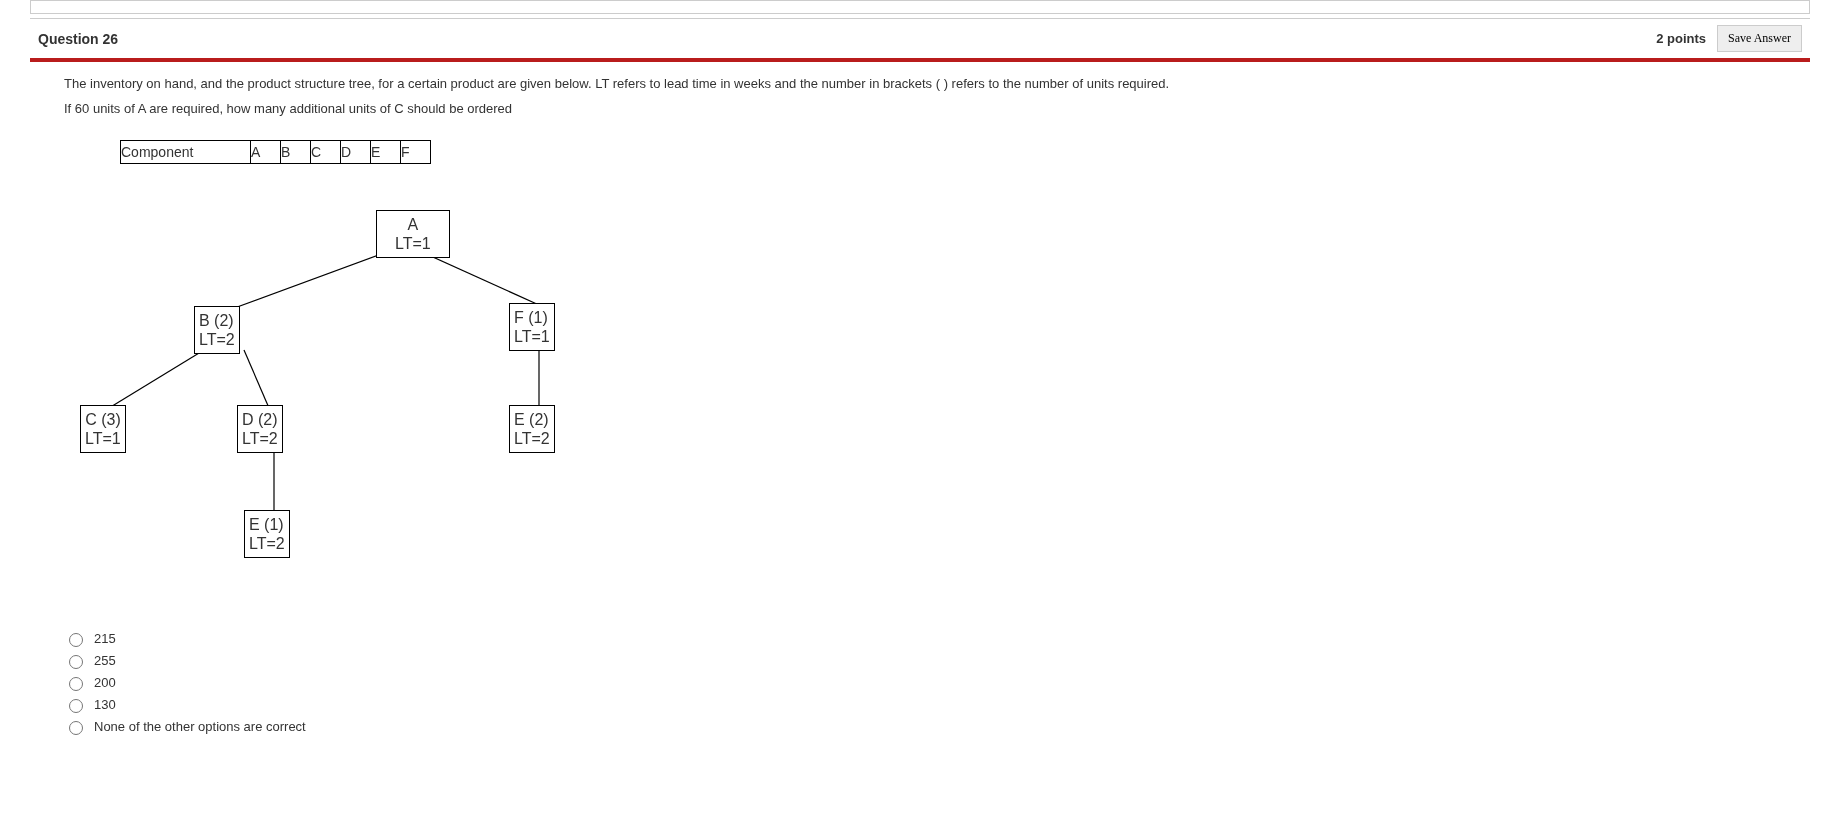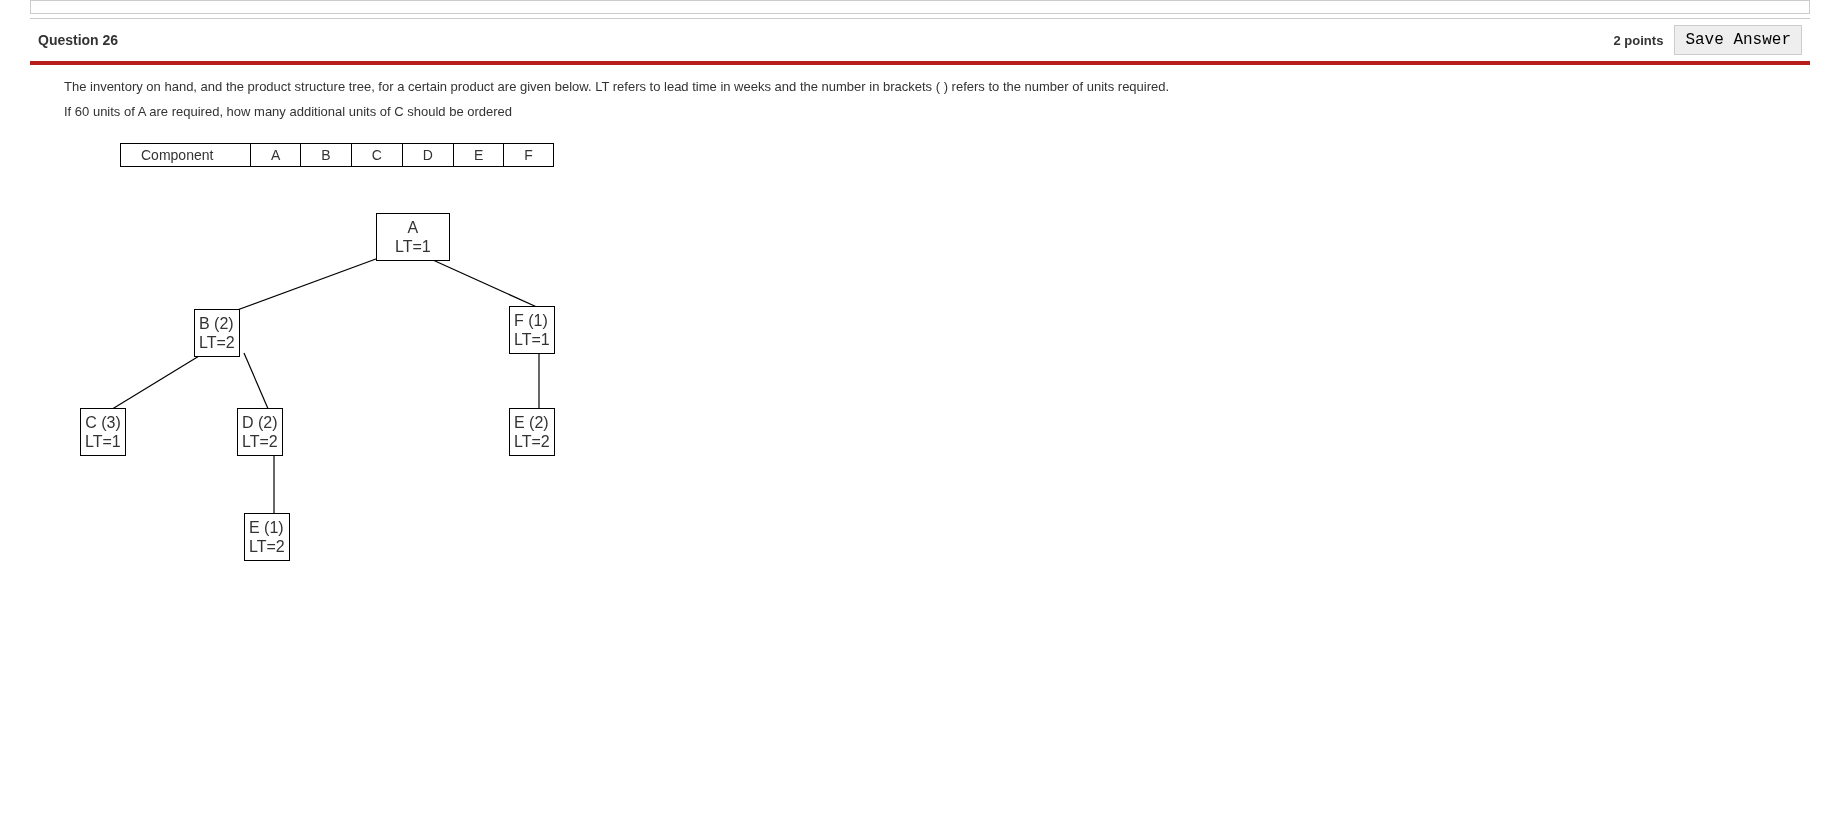--- a/index.html
+++ b/index.html
@@ -34,23 +34,23 @@
   .header-spacer { flex: 1 1 auto; }
   .points {
     font-size: 13px;
     font-weight: bold;
     margin-right: 11px;
   }
   .save-btn {
     background: #eee;
     border: 1px solid #ccc;
     padding: 5px 10px;
-    font-size: 16px;
+    font-size: 12px;
     cursor: pointer;
-    font-family: Liberation Mono, monospace;
+    font-family: Liberation Serif, serif;
   }
   .question-body {
     padding: 0 14px 0 34px;
   }
   .q-text { margin: 0 0 10px 0; }
   .q-text2 { margin: 0 0 24px 0; }
 
   .diagram-area {
     position: relative;
     width: 700px;
@@ -60,21 +60,21 @@
   }
   
   .inv-table {
     position: absolute;
     left: 56px;
     top: 0;
     border-collapse: collapse;
   }
   .inv-table td {
     border: 1px solid #000;
-    padding: 3px 20px;
+    padding: 3px 0;
     font-size: 14px;
     text-align: left;
     min-width: 30px;
   }
   .inv-table td.lbl { min-width: 130px; }
 
   .node {
     position: absolute;
     border: 1px solid #000;
     background: #fff;
@@ -177,13 +177,35 @@
     <div class="node node-E2">
       <div>E (2)</div>
       <div>LT=2</div>
     </div>
     <div class="node node-E1">
       <div>E (1)</div>
       <div>LT=2</div>
     </div>
   </div>
 
+  <div class="options">
+    <label class="option">
+      <input type="radio" name="q26" style="">
+      <span>215</span>
+    </label>
+    <label class="option">
+      <input type="radio" name="q26" style="">
+      <span>255</span>
+    </label>
+    <label class="option">
+      <input type="radio" name="q26" style="">
+      <span>200</span>
+    </label>
+    <label class="option">
+      <input type="radio" name="q26" style="">
+      <span>130</span>
+    </label>
+    <label class="option">
+      <input type="radio" name="q26" style="">
+      <span>None of the other options are correct</span>
+    </label>
+  </div>
 </div>
 
 </body></html>

